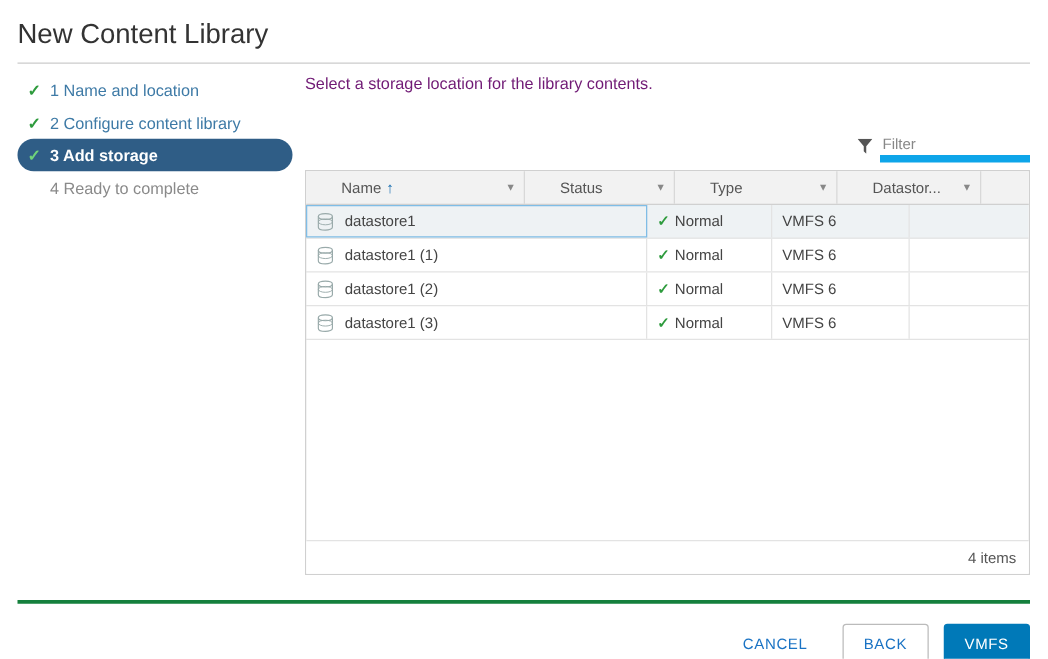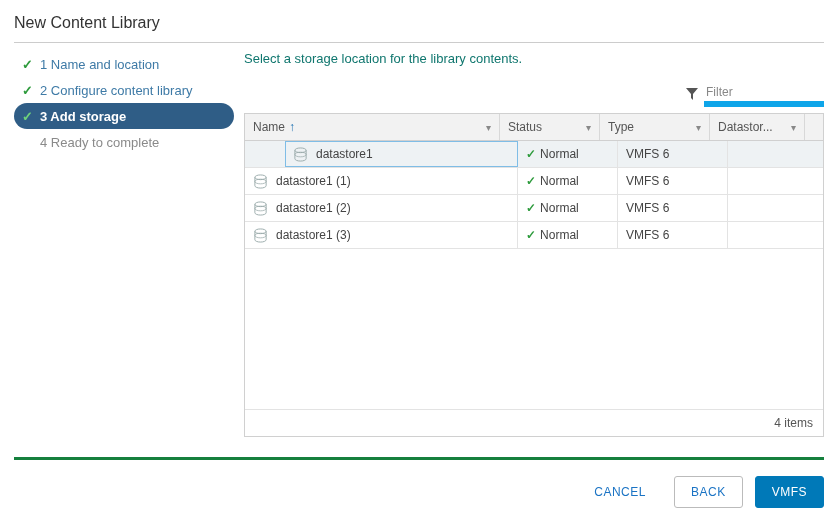--- a/index.html
+++ b/index.html
@@ -1,49 +1,49 @@
 <!DOCTYPE html>
 <html><head>
 <meta charset="utf-8">
 <style>
   * { box-sizing: border-box; margin: 0; padding: 0; }
   body { font-family: Arial, Helvetica, sans-serif; font-size: 13px; color: #333; background: #fff; width: 838px; height: 527px; padding: 10px 14px; }
-  .title { font-size: 16px; font-weight: 400; color: #333; padding: 4px 0 10px 0; border-bottom: 1px solid #ccc; }
+  .title { font-size: 22px; font-weight: 400; color: #333; padding: 4px 0 10px 0; border-bottom: 1px solid #ccc; }
   .layout { display: flex; margin-top: 8px; }
   .side { width: 230px; flex-shrink: 0; padding-right: 10px; }
   .step { display: flex; align-items: center; height: 26px; padding: 0 8px; border-radius: 13px; color: #3e7aa6; cursor: pointer; }
   .step.active { background: #2f5d86; color: #fff; font-weight: bold; }
   .step.disabled { color: #8a8a8a; cursor: default; }
   .step .check { color: #2e9b3d; font-weight: bold; margin-right: 6px; width: 12px; display: inline-block; }
   .step.active .check { color: #6fd37a; }
   .step.disabled .check { visibility: hidden; }
   .main { flex: 1; min-width: 0; }
   .h { font-size: 13px; font-weight: bold; margin-bottom: 6px; }
-  .sub { font-size: 13px; color: #0f766e; margin-bottom: 13px; }
+  .sub { font-size: 13px; color: #701a75; margin-bottom: 28px; }
   .filter-row { display: flex; justify-content: flex-end; align-items: center; padding: 4px 0 6px 0; }
   .filter-icon { color: #666; margin-right: 6px; font-size: 12px; }
   .filter-input { border: none; border-bottom: 6px solid #0ea5e9; width: 120px; font-size: 12px; padding: 2px 2px; outline: none; color: #555; }
   .filter-input::placeholder { color: #888; }
   .grid-wrap { border: 1px solid #d0d0d0; }
   .ghead { display: flex; background: #f2f2f2; border-bottom: 1px solid #d0d0d0; }
-  .gcol { display: flex; align-items: center; justify-content: space-between; padding: 6px 8px; border-right: 1px solid #d8d8d8; font-size: 12px; color: #555; cursor: pointer; }
+  .gcol { display: flex; align-items: center; justify-content: space-between; padding: 6px 8px; border-right: 1px solid #d8d8d8; font-size: 12px; color: #555; cursor: pointer; margin-left: 20px; }
   .gcol:last-child { border-right: none; }
   .c-name { flex: 1 1 auto; }
   .c-status { width: 100px; flex: 0 0 auto; }
   .c-type { width: 110px; flex: 0 0 auto; }
   .c-store { width: 95px; flex: 0 0 auto; white-space: nowrap; overflow: hidden; text-overflow: ellipsis; }
   .c-scroll { width: 18px; flex: 0 0 auto; border-right: none; }
   .sort-up { color: #1a6fb1; font-weight: bold; margin-left: 4px; }
   .caret { color: #888; font-size: 10px; }
   .gbody { height: 240px; overflow: auto; position: relative; }
   .gbody::-webkit-scrollbar { width: 14px; height: 14px; }
   .gbody::-webkit-scrollbar-thumb { background: #c7c7c7; }
   .gbody::-webkit-scrollbar-track { background: #f0f0f0; }
   .row { display: flex; border-bottom: 1px solid #e3e3e3; height: 27px; align-items: stretch; cursor: pointer; }
-  .row.selected { background: #eef2f4; padding-left: 40px; }
+  .row.selected { background: #eef2f4; }
   .cell { display: flex; align-items: center; padding: 0 8px; border-right: 1px solid #e3e3e3; font-size: 12px; color: #444; }
   .cell:last-child { border-right: none; }
   .row.selected .cell.c-name { outline: 1px solid #7fbde6; outline-offset: -1px; }
   .db-icon { margin-right: 8px; display: inline-flex; }
   .chk { color: #2e9b3d; font-weight: bold; margin-right: 4px; }
   .footer-row { display: flex; justify-content: flex-end; padding: 6px 10px; font-size: 12px; color: #555; border-top: 1px solid #e3e3e3; background: #fff; margin-top: 28px; }
   .buttons { display: flex; justify-content: flex-end; gap: 12px; margin-top: 20px; padding-top: 16px; border-top: 3px solid #15803d; }
   .btn { font-size: 12px; letter-spacing: 0.5px; padding: 8px 16px; cursor: pointer; }
   .btn-text { background: none; border: none; color: #1a73c4; }
   .btn-outline { background: #fff; border: 1px solid #bbb; color: #1a73c4; border-radius: 3px; }

